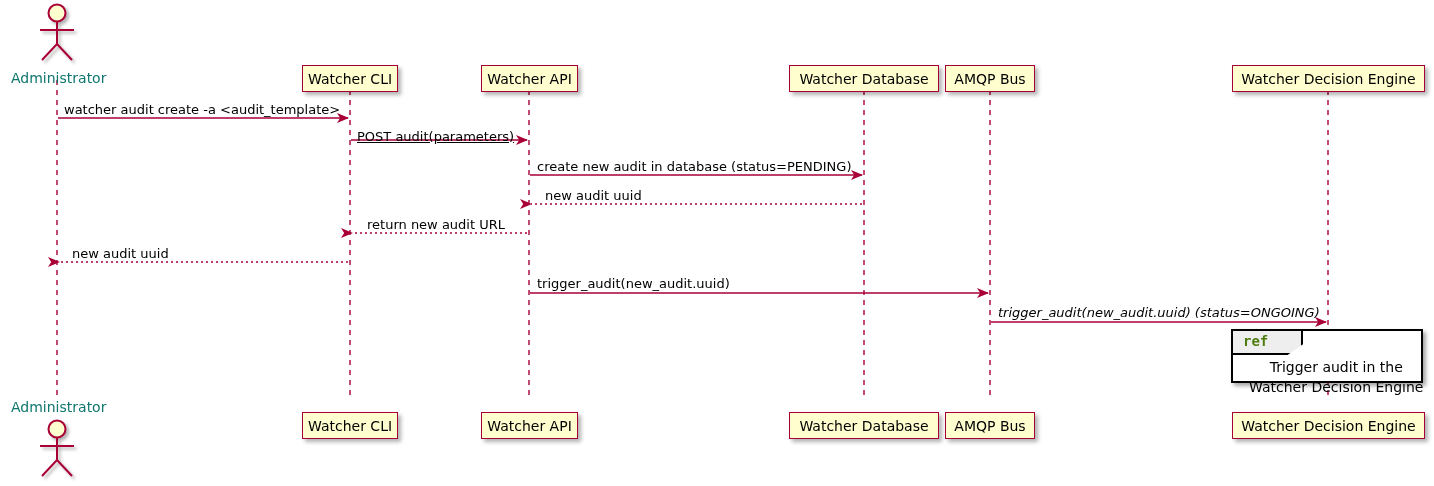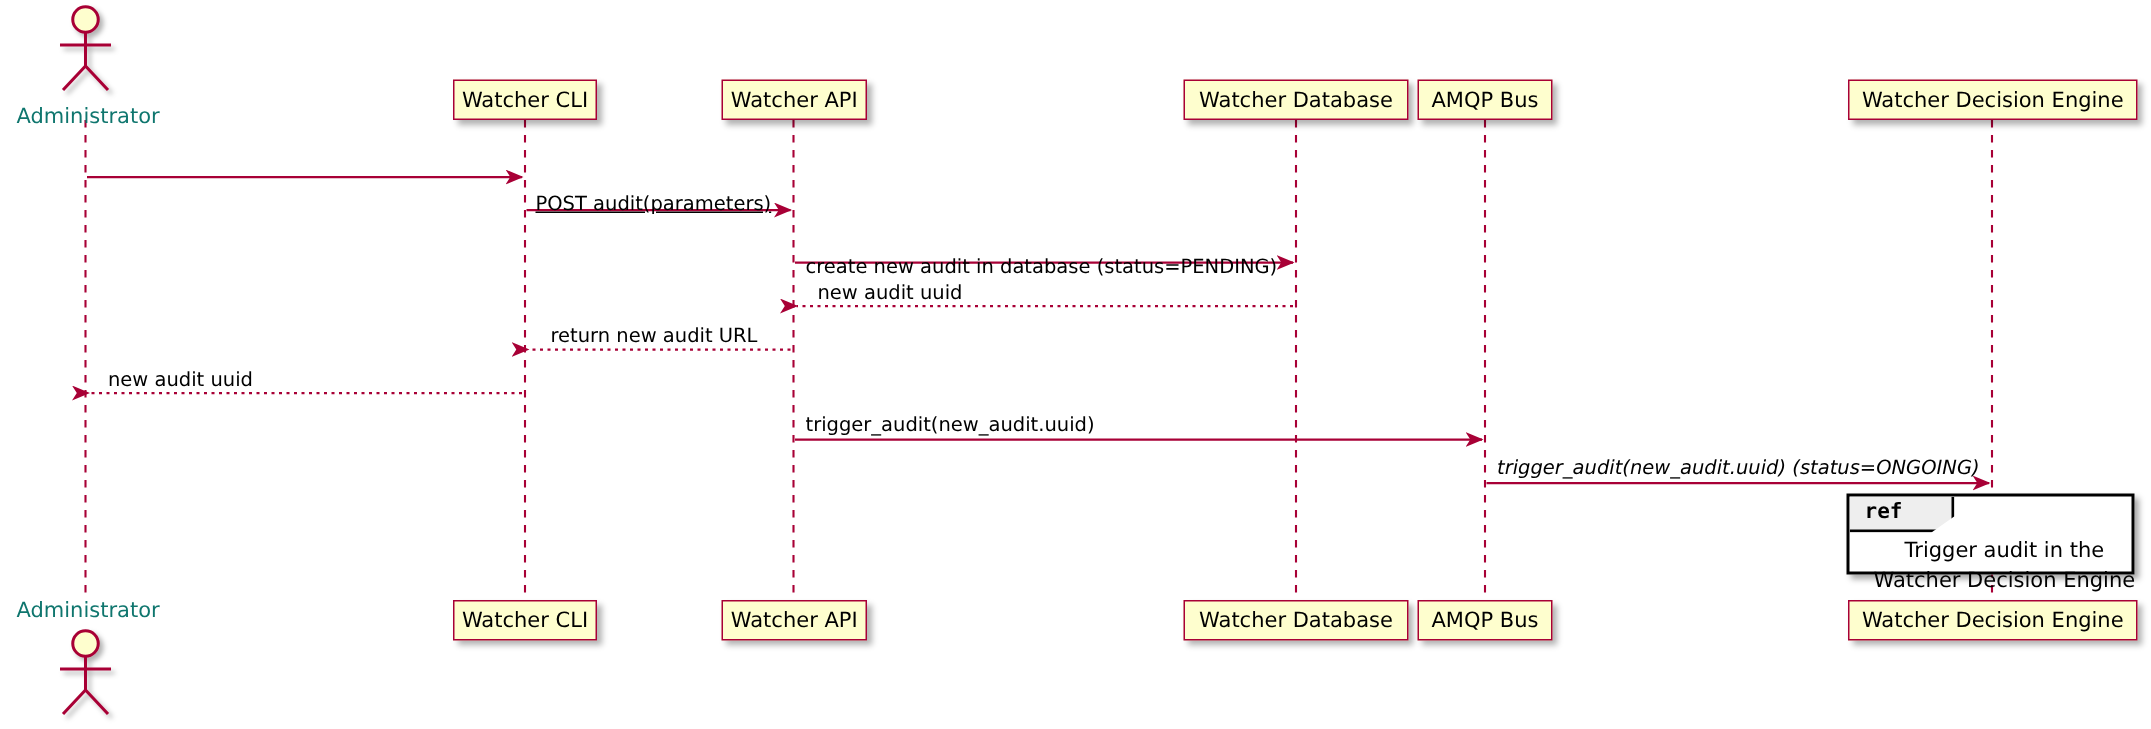--- a/index.html
+++ b/index.html
@@ -32,20 +32,21 @@
     color: #000000;
     font-size: 14px;
     line-height: 1;
     display: flex;
     align-items: center;
     justify-content: center;
     padding: 0 10px;
     height: 27px;
     white-space: nowrap;
     box-shadow: 3px 3px 4px rgba(0,0,0,0.30);
+    margin-top: 12px;
   }
   .actor-label {
     position: absolute;
     font-size: 14px;
     color: #0f766e;
     white-space: nowrap;
     line-height: 1;
   }
   .msg-label {
     position: absolute;
@@ -72,21 +73,21 @@
     border-bottom: 2px solid #000000;
     clip-path: polygon(0 0, 100% 0, 100% 55%, 78% 100%, 0 100%);
   }
   .ref-tab-label {
     position: absolute;
     left: 10px;
     top: 3px;
     font-size: 14px;
     font-weight: bold;
     font-family: "DejaVu Sans Mono", monospace;
-    color: #000000;
+    color: #4d7c0f;
     line-height: 1;
     text-align: center;
   }
   .ref-body {
     position: absolute;
     left: 16px;
     top: 26px;
     font-size: 14px;
     color: #000000;
     line-height: 1.45;
@@ -176,22 +177,23 @@
   <div class="pbox" style="left:945px; top:400px; width:90px;">
     <span>AMQP Bus</span>
   </div>
   <div class="pbox" style="left:1232px; top:400px; width:193px;">
     <span>Watcher Decision Engine</span>
   </div>
 
   <div class="actor-label" style="left:11px; top:71px;">Administrator</div>
   <div class="actor-label" style="left:11px; top:400px;">Administrator</div>
 
+  <div class="msg-label" style="left:64px; top:103px;">watcher audit create -a &lt;audit_template&gt;</div>
   <div class="msg-label" style="left:357px; top:130px;text-decoration:underline;">POST audit(parameters)</div>
-  <div class="msg-label" style="left:537px; top:172px;">create new audit in database (status=PENDING)</div>
+  <div class="msg-label" style="left:537px; top:160px;">create new audit in database (status=PENDING)</div>
   <div class="msg-label" style="left:545px; top:189px;">new audit uuid</div>
   <div class="msg-label" style="left:367px; top:218px;">return new audit URL</div>
   <div class="msg-label" style="left:72px; top:247px;">new audit uuid</div>
   <div class="msg-label" style="left:537px; top:277px;">trigger_audit(new_audit.uuid)</div>
   <div class="msg-label" style="left:998px; top:306px;font-style:italic;">trigger_audit(new_audit.uuid) (status=ONGOING)</div>
 
   <div class="refbox" style="left:1231px; top:329px; width:192px; height:54px;">
     <div class="ref-tab"></div>
     <div class="ref-tab-label">ref</div>
     <div class="ref-body">

